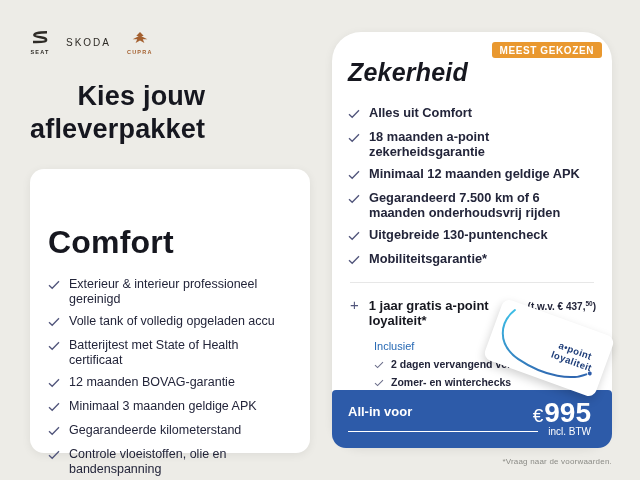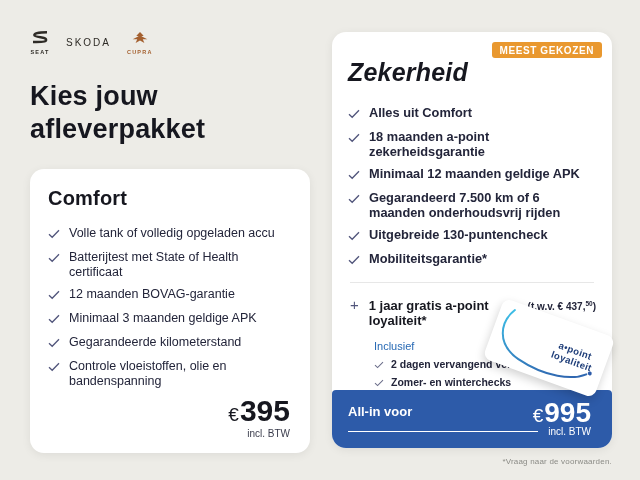--- a/index.html
+++ b/index.html
@@ -17,38 +17,39 @@
     display:flex; align-items:center; gap:16px;
   }
   .brand { display:flex; flex-direction:column; align-items:center; gap:1px; }
   .brand-word { font-size:5.5px; font-weight:bold; letter-spacing:1.2px; color:#2E2B26; }
   .brand-word.copper { color:#A4602F; }
   .skoda-word { font-size:10px; font-weight:normal; letter-spacing:2px; color:#2E2B26; }
 
   .page-title {
     position:absolute; left:30px; top:80px;
     font-size:27px; font-weight:600; line-height:1.22;
-    color:#16171F; letter-spacing:0.2px;
+    color:#16171F; letter-spacing:0.2px;text-align:right;
   }
 
   
   .card {
     position:absolute; background:#FFFFFF; border-radius:14px;
     box-shadow:0 2px 10px rgba(0,0,0,0.07);
   }
   .card-comfort {
     left:30px; top:169px; width:280px; height:284px;
     padding:18px 16px 14px 18px;
     display:flex; flex-direction:column;
   }
   .card-zekerheid {
     left:332px; top:32px; width:280px; height:416px;
     padding:16px 16px 0 16px;
-  }
-  .card-title { font-size:20px; font-weight:700; color:#16171F; letter-spacing:0.2px; }
+    border-radius:29px;
+  }
+  .card-title { font-size:32px; font-weight:700; color:#16171F; letter-spacing:0.2px;margin-top:37px; }
   .card-comfort .card-title { margin-bottom:16px; }
   .card-zekerheid .card-title { margin:10px 0 18px 0; font-size:25px;font-style:italic; }
 
   .badge {
     position:absolute; top:10px; right:10px;
     background:#E9982F; color:#FFFFFF;
     font-size:10px; font-weight:bold; letter-spacing:0.6px;
     padding:3px 8px 2px 8px; border-radius:3px;
   }
 
@@ -140,20 +141,26 @@
 </div>
 
 <div class="page-title">
   <div>Kies jouw</div>
   <div>afleverpakket</div>
 </div>
 
 <div class="card card-comfort">
   <div class="card-title">Comfort</div>
   <ul class="features">
+    <li>
+      <span class="check"><svg width="12" height="10" viewBox="0 0 12 10">
+            <path d="M1,5.2 L4.2,8.3 L11,1.3" stroke="#51557B" stroke-width="1.3" fill="none"></path>
+          </svg></span>
+      <span>Exterieur &amp; interieur professioneel gereinigd</span>
+      </li>
     <li>
       <span class="check"><svg width="12" height="10" viewBox="0 0 12 10">
             <path d="M1,5.2 L4.2,8.3 L11,1.3" stroke="#51557B" stroke-width="1.3" fill="none"></path>
           </svg></span>
       <span>Volle tank of volledig opgeladen accu</span>
       </li>
     <li>
       <span class="check"><svg width="12" height="10" viewBox="0 0 12 10">
             <path d="M1,5.2 L4.2,8.3 L11,1.3" stroke="#51557B" stroke-width="1.3" fill="none"></path>
           </svg></span>

